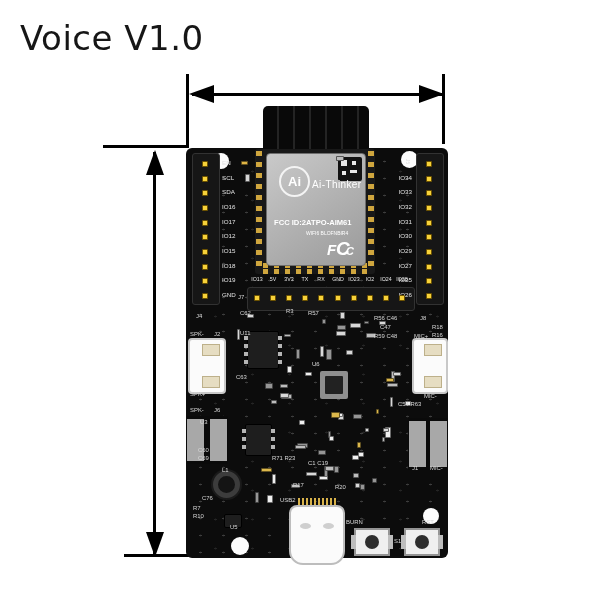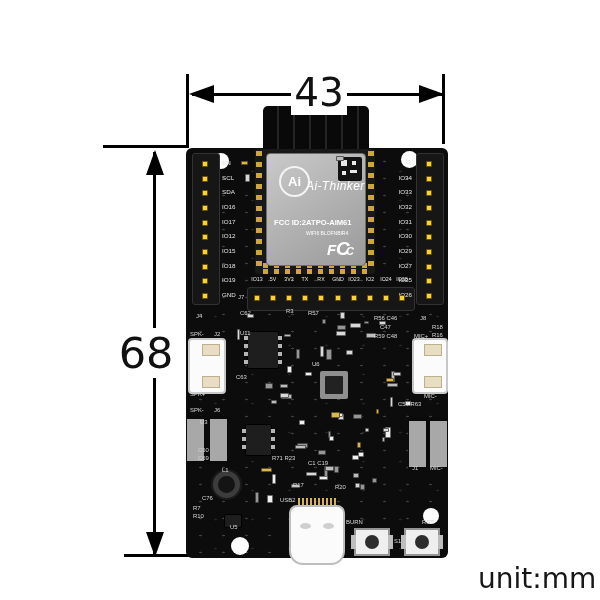--- a/index.html
+++ b/index.html
@@ -36,21 +36,21 @@
   
   .module{left:69px;top:1px;width:120px;height:125px;background:#181818;border-radius:3px;}
   .cast{background-image:repeating-linear-gradient(180deg,#cfa63e 0 5px,transparent 5px 11px);}
   .casth{background-image:repeating-linear-gradient(90deg,#cfa63e 0 5px,transparent 5px 11px);}
   .shield{left:11px;top:4px;width:98px;height:111px;border-radius:4px;border:1px solid #6e6e6e;
     background:linear-gradient(145deg,#c9c9c9,#9a9a9a);color:#fff;}
   .qr{right:3px;top:3px;width:24px;height:24px;background:#121212;border-radius:2px;}
   .qr i{position:absolute;background:#e8e8e8;}
   .ailogo{left:12px;top:12px;width:27px;height:27px;border:2px solid #f4f4f4;border-radius:50%;
     font-size:13px;font-weight:bold;display:flex;align-items:center;justify-content:center;}
-  .brand{left:39px;top:25px;font-style:italic;font-size:12px;letter-spacing:.4px;white-space:nowrap;}
+  .brand{left:45px;top:25px;font-size:10px;letter-spacing:.4px;white-space:nowrap;}
   .model{left:7px;top:44px;font-size:16px;font-weight:bold;letter-spacing:.3px;white-space:nowrap;}
   .fccid{left:7px;top:64px;font-size:8px;font-weight:bold;white-space:nowrap;transform:scale(.95);transform-origin:left top;}
   .wifimark{left:39px;top:77px;font-size:8px;white-space:nowrap;transform:scale(.62);transform-origin:left top;}
   .cemark{left:5px;top:72px;font-size:30px;font-family:"DejaVu Sans",sans-serif;letter-spacing:2px;}
   .fcclogo{right:6px;bottom:5px;width:32px;height:22px;font-style:italic;font-weight:bold;}
   .fcclogo span{position:absolute;}
 
   
   .hdr{background:#161616;border:1px solid #323232;border-radius:3px;}
   .pin{width:6px;height:6px;background:#f7d23a;border:1px solid #6e5300;border-radius:1px;box-sizing:border-box;}
@@ -83,35 +83,33 @@
   .tact::before,.tact::after{content:"";position:absolute;top:5px;width:5px;height:14px;background:#bdbdbd;}
   .tact::before{left:-5px;} .tact::after{right:-5px;}
   .tact i{position:absolute;left:50%;top:50%;width:14px;height:14px;margin:-7px 0 0 -7px;background:#2d2d2d;border-radius:50%;}
   .passive{border:1px solid rgba(0,0,0,.55);border-radius:1px;box-sizing:border-box;}
 </style>
 </head>
 <body>
 
 <div id="canvas">
 
-  <div class="abs unit">unit:mm</div>
+  <div class="abs title">Voice V1.0</div>
 
   <div class="abs line" style="left:192px;top:93px;width:251px;height:3px;"></div>
   <div class="abs tri left" style="left:189px;top:85px;"></div>
   <div class="abs tri right" style="left:419px;top:85px;"></div>
   <div class="abs line" style="left:186px;top:74px;width:3px;height:72px;"></div>
   <div class="abs line" style="left:442px;top:74px;width:3px;height:70px;"></div>
-  <div class="abs dimnum dim-w">43</div>
 
   <div class="abs line" style="left:153px;top:152px;width:3px;height:404px;"></div>
   <div class="abs tri up" style="left:146px;top:150px;"></div>
   <div class="abs tri down" style="left:146px;top:532px;"></div>
   <div class="abs line" style="left:103px;top:145px;width:86px;height:3px;"></div>
   <div class="abs line" style="left:124px;top:554px;width:78px;height:3px;"></div>
-  <div class="abs dimnum dim-h">68</div>
 
   <div class="abs" id="board">
     <div class="abs antenna"></div>
 
     <div class="abs hole" style="left:27px;top:5px;width:16px;height:16px;"></div>
     <div class="abs hole" style="left:215px;top:3px;width:17px;height:17px;"></div>
     <div class="abs hole" style="left:45px;top:389px;width:18px;height:18px;"></div>
     <div class="abs hole" style="left:237px;top:360px;width:16px;height:16px;"></div>
 
     <div class="abs module">

